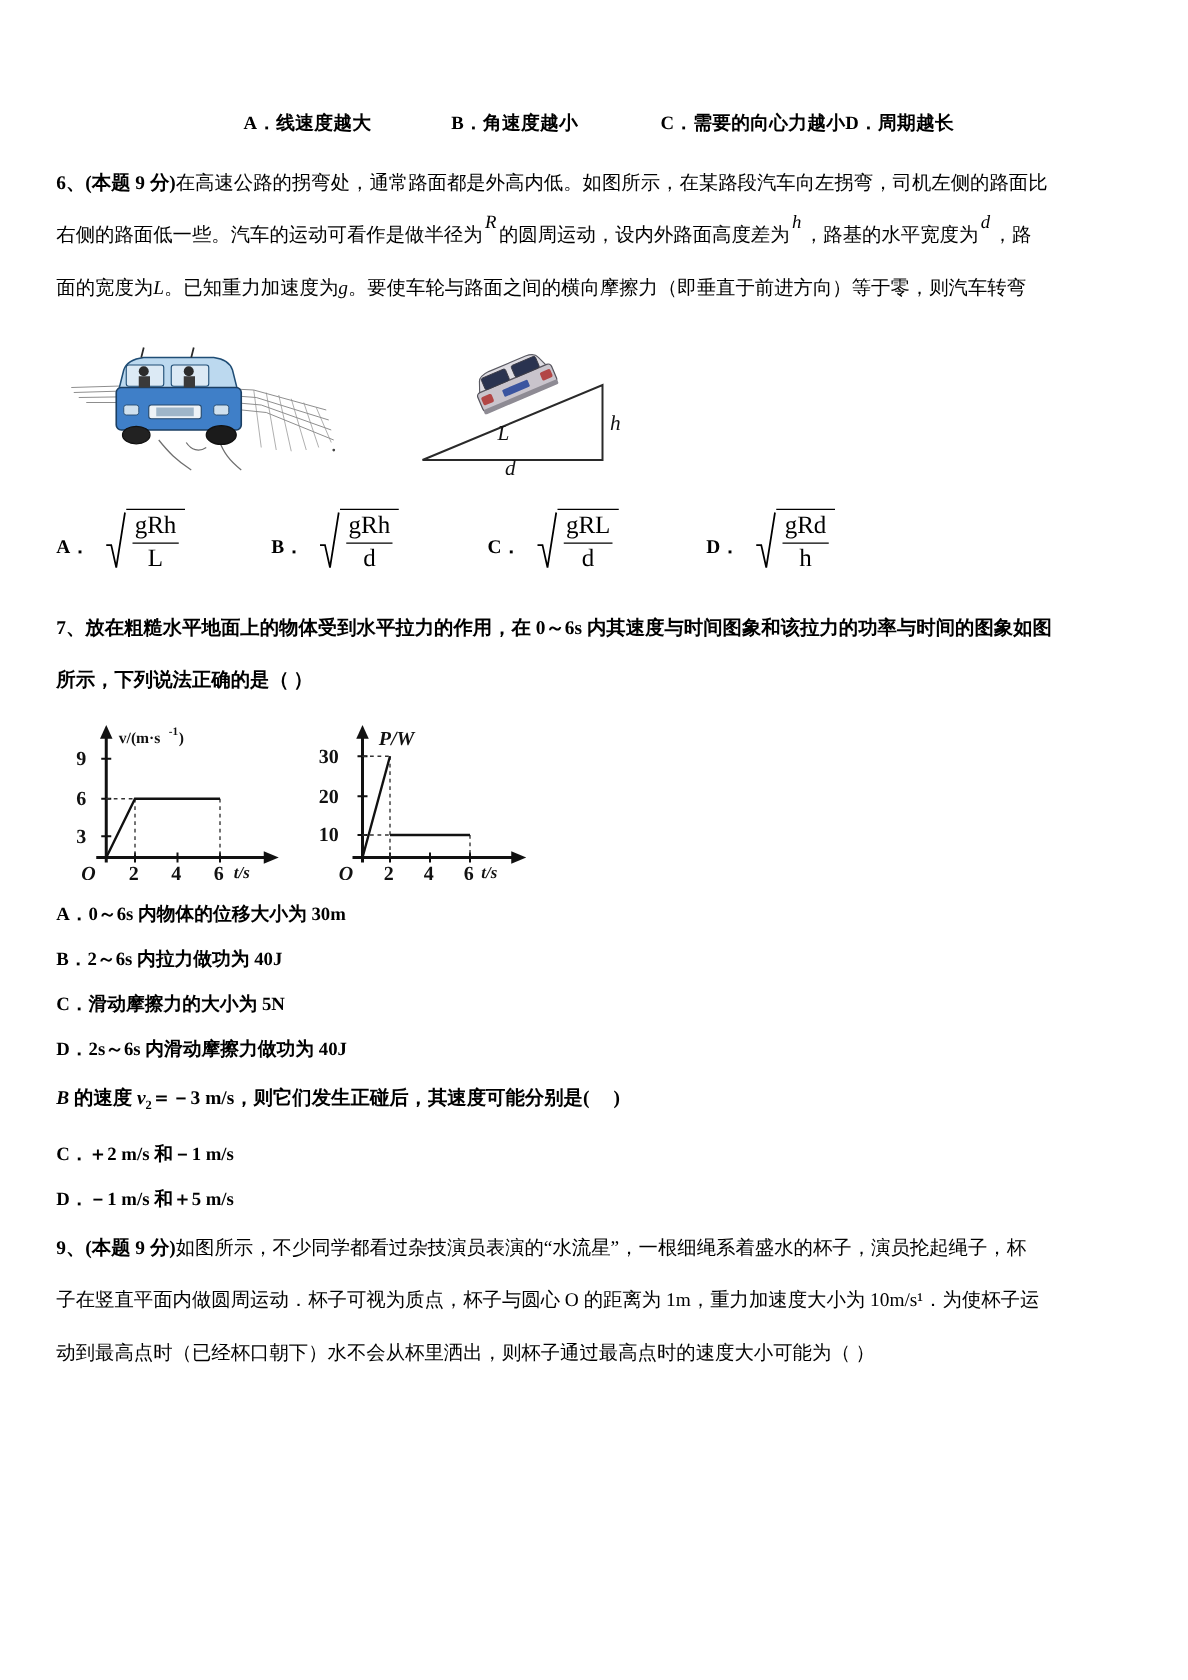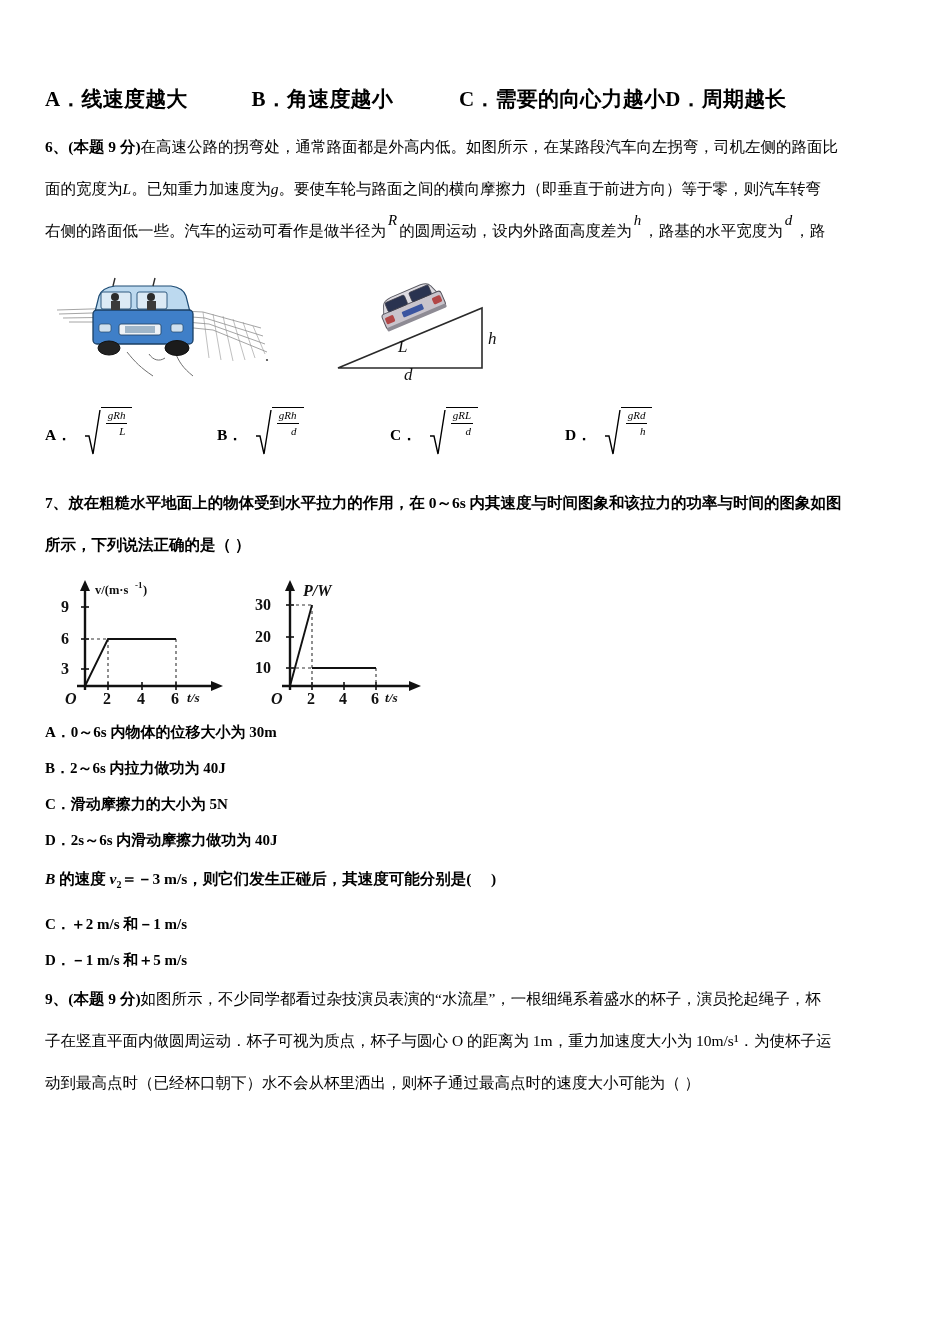--- a/index.html
+++ b/index.html
@@ -56,21 +56,21 @@
   .raised {
     display: inline-block;
     font-style: italic;
     font-size: 15px;
     position: relative;
     top: -11px;
     padding: 0 2px;
   }
 
   
-  .q5row { font-weight: bold; font-size: 21px; }
+  .q5row { font-weight: bold; font-size: 15px; text-align: center; }
   .q5row .gapA { display: inline-block; width: 64px; }
   .q5row .gapB { display: inline-block; width: 66px; }
 
   
   .q6p1 { margin-top: 0px; }
 
   
   .fig6 {
     position: relative;
     height: 124px;
@@ -114,23 +114,22 @@
     display: flex;
     align-items: stretch;
   }
   .radical .tick {
     width: 17px;
     position: relative;
   }
   .radical .tick svg { display: block; }
   .frac {
     display: inline-block;
-    text-align: right;
-    font-style: italic;
-    font-size: 11px;
+    text-align: center;
+    font-size: 20px;
     line-height: 1.18;
     border-top: 1.2px solid #000;
     padding: 1px 5px 0 5px;
     position: relative;
     top: 1px;
   }
   .frac .num { display: block; padding: 0 2px 1px 2px; }
   .frac .den { display: block; border-top: 1.2px solid #000; padding: 1px 2px 0 2px; }
 
   
@@ -154,25 +153,25 @@
     <span>A．线速度越大</span><span class="gapA"></span><span>B．角速度越小</span><span class="gapB"></span><span>C．需要的向心力越小</span><span>D．周期越长</span>
   </div>
 
   <div class="sp10"></div>
 
   <div class="para q6p1">
     <span class="bold">6、</span><span class="bold">(本题 9 分)</span><span>在高速公路的拐弯处，通常路面都是外高内低。如图所示，在某路段汽车向左拐弯，司机左侧的路面比</span>
   </div>
 
   <div class="para">
+    <span>右侧的路面低一些。汽车的运动可看作是做半径为</span><span class="raised">R</span><span>的圆周运动，设内外路面高度差为</span><span class="raised">h</span><span>，路基的水平宽度为</span><span class="raised">d</span><span>，路</span>
+  </div>
+
+  <div class="para">
     <span>面的宽度为</span><span class="mi">L</span><span>。已知重力加速度为</span><span class="mi">g</span><span>。要使车轮与路面之间的横向摩擦力（即垂直于前进方向）等于零，则汽车转弯</span>
-  </div>
-
-  <div class="para">
-    <span>右侧的路面低一些。汽车的运动可看作是做半径为</span><span class="raised">R</span><span>的圆周运动，设内外路面高度差为</span><span class="raised">h</span><span>，路基的水平宽度为</span><span class="raised">d</span><span>，路</span>
   </div>
 
 
   <div class="fig6">
 
     <svg class="car-photo" viewBox="0 0 240 112">
 
       <g stroke="#7a7a7a" stroke-width="0.8" fill="none" opacity="0.85">
         <path d="M4 44 L70 42 L150 46 L208 62"></path>
         <path d="M6 48 L72 46 L152 52 L210 70"></path>

